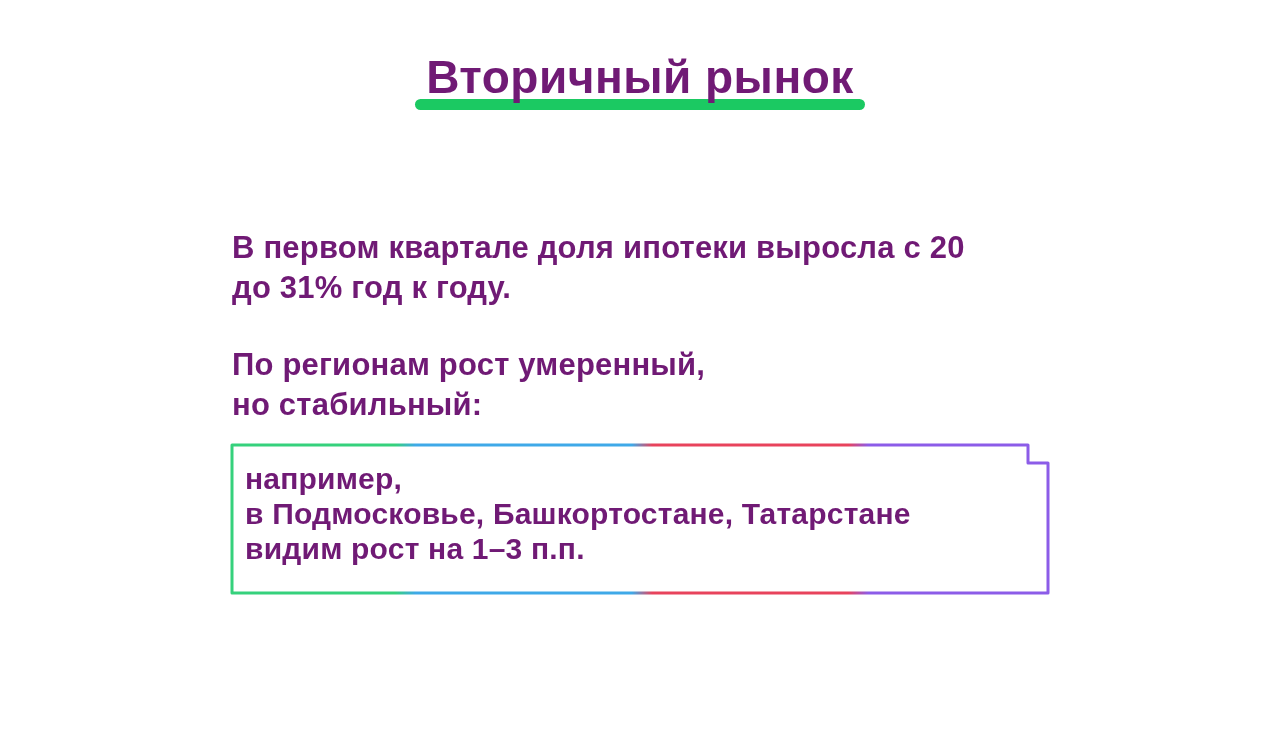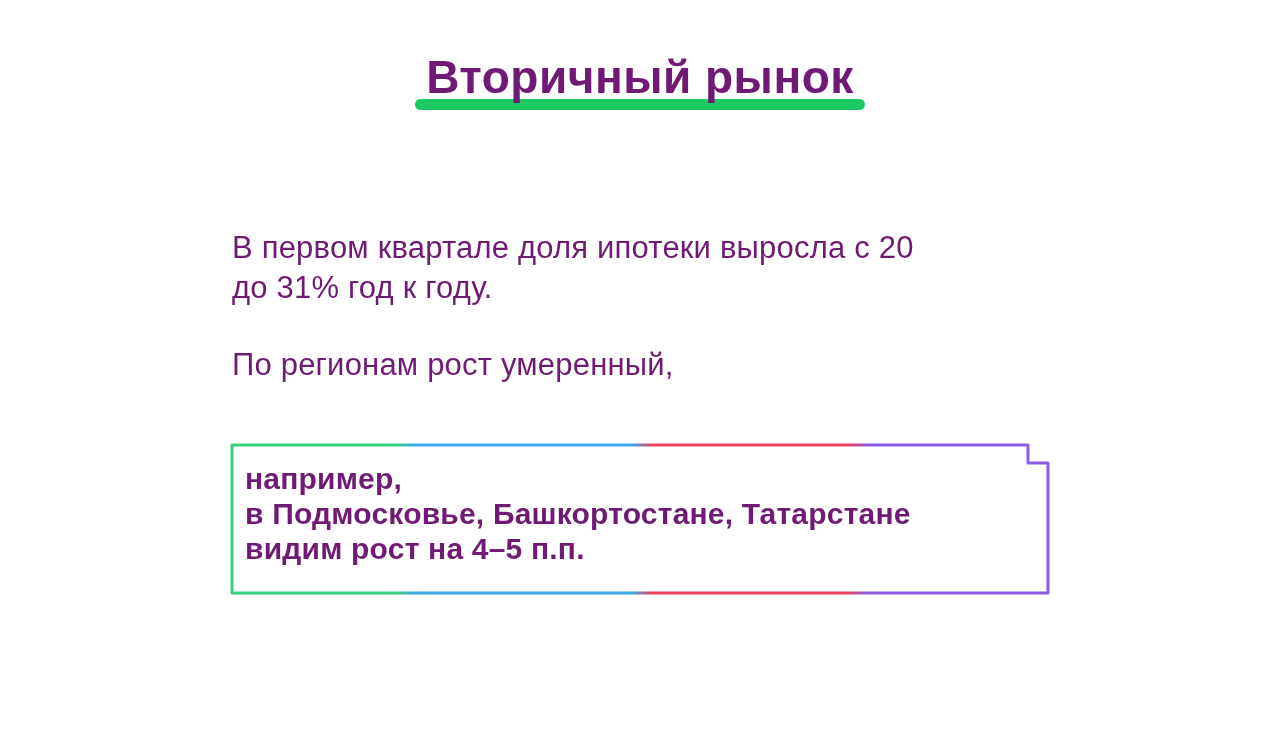--- a/index.html
+++ b/index.html
@@ -39,21 +39,21 @@
     margin: 0;
     font-size: 46px;
     font-weight: bold;
     letter-spacing: 0.5px;
     line-height: 1.1;
   }
   .para {
     position: absolute;
     left: 232px;
     font-size: 31px;
-    font-weight: 400;
+    font-weight: 700;
     letter-spacing: 0.2px;
     line-height: 40px;
   }
   .para-1 { top: 228px; }
   .para-2 { top: 337px; margin-top: 8px; }
   .callout-border-svg {
     position: absolute;
     top: 0;
     left: 0;
     width: 1280px;
@@ -80,20 +80,21 @@
   </div>
   <div class="title-underline" style="background: rgb(27, 201, 98);"></div>
 
   <div class="para para-1">
     <div>В первом квартале доля ипотеки выросла с 20</div>
     <div>до 31% год к году.</div>
   </div>
 
   <div class="para para-2">
     <div>По регионам рост умеренный,</div>
+    <div>но стабильный:</div>
   </div>
 
   <svg class="callout-border-svg" viewBox="0 0 1280 736" aria-hidden="true">
     <defs>
       <linearGradient id="border-grad" gradientUnits="userSpaceOnUse" x1="232" y1="0" x2="1048" y2="0">
         <stop offset="0" stop-color="#35d17c"></stop>
         <stop offset="0.20" stop-color="#35d17c"></stop>
         <stop offset="0.225" stop-color="#3fa9e8"></stop>
         <stop offset="0.49" stop-color="#3fa9e8"></stop>
         <stop offset="0.515" stop-color="#e8435c"></stop>
@@ -101,16 +102,16 @@
         <stop offset="0.78" stop-color="#8c5ce8"></stop>
         <stop offset="1" stop-color="#8c5ce8"></stop>
       </linearGradient>
     </defs>
     <path d="M 232 445 H 1028 V 463 H 1048 V 593 H 232 Z" fill="none" stroke="url(#border-grad)" stroke-width="3" stroke-linejoin="round"></path>
   </svg>
 
   <div class="callout-text">
     <div>например,</div>
     <div>в Подмосковье, Башкортостане, Татарстане</div>
-    <div>видим рост на 4–5 п.п.</div>
+    <div>видим рост на 1–3 п.п.</div>
   </div>
 
 </div>
 
 </body></html>

